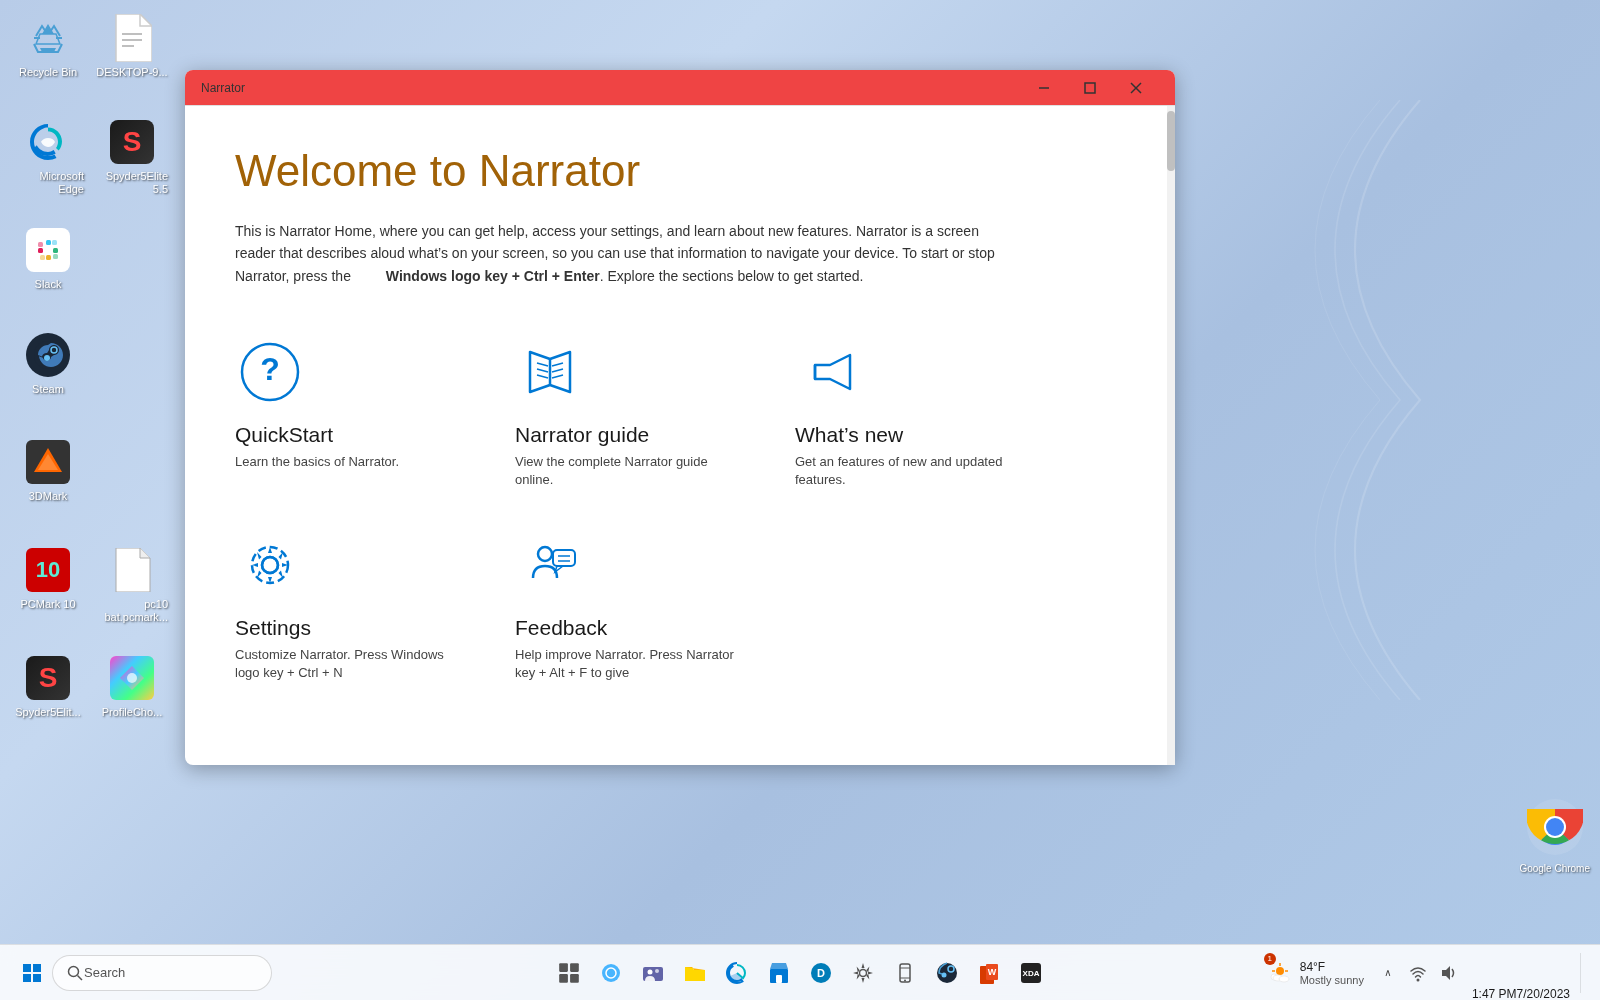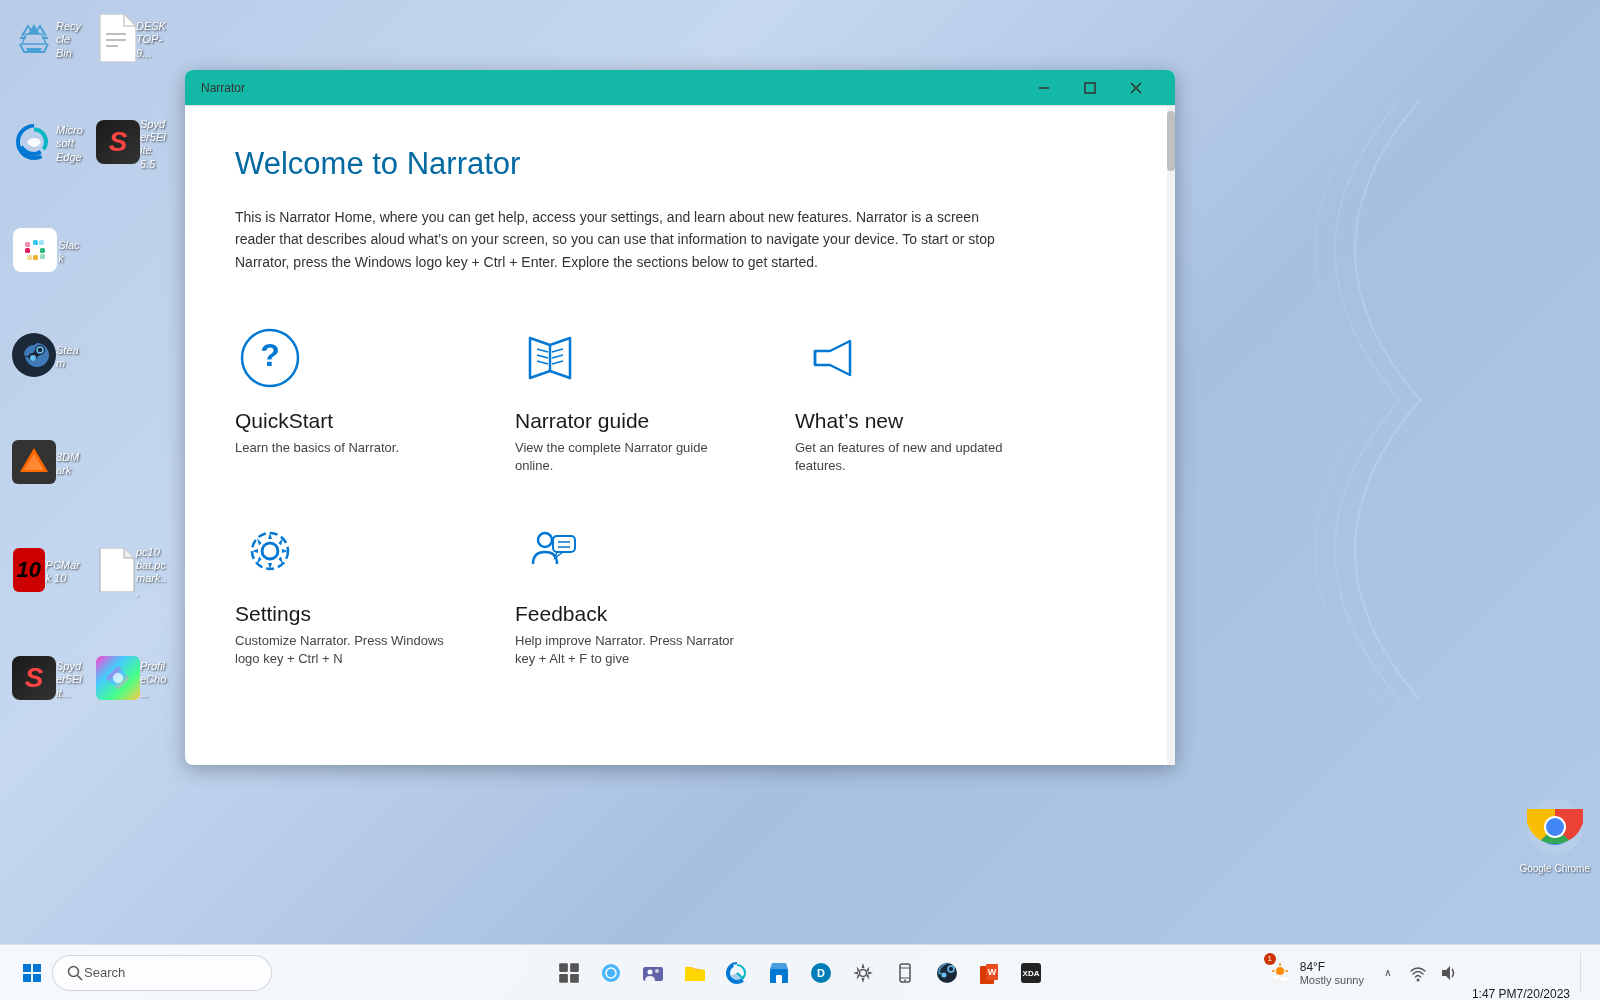--- a/index.html
+++ b/index.html
@@ -7,27 +7,26 @@
       width: 1600px;
       height: 1000px;
       overflow: hidden;
       background: linear-gradient(135deg, #b8cce8 0%, #c5d8f0 30%, #a8c0e0 60%, #b0cae8 100%);
       font-family: 'Segoe UI', Arial, sans-serif;
       position: relative;
     }
     .desktop-icon {
       width: 80px;
       display: flex;
-      flex-direction: row;
+      flex-direction: column;
       align-items: center;
       padding: 6px 4px;
       cursor: pointer;
       border-radius: 4px;
-      text-align: left;
-      font-style: italic;
+      text-align: right;
     }
     .desktop-icon .icon-img {
       width: 48px;
       height: 48px;
       margin-bottom: 4px;
       display: flex;
       align-items: center;
       justify-content: center;
       font-size: 32px;
     }
@@ -69,21 +68,21 @@
       width: 990px;
       height: 695px;
       background: white;
       border-radius: 8px;
       box-shadow: 0 4px 20px rgba(0,0,0,0.3);
       display: flex;
       flex-direction: column;
     }
     .window-titlebar {
       height: 36px;
-      background: #14b8a6;
+      background: #ef4444;
       border-radius: 8px 8px 0 0;
       display: flex;
       align-items: center;
       padding: 12px 16px;
       border-bottom: 1px solid #e0e0e0;
       position: relative;
     }
     .window-title {
       font-size: 12px;
       color: #333;
@@ -116,34 +115,35 @@
     }
     .window-content::-webkit-scrollbar-track {
       background: #f1f1f1;
     }
     .window-content::-webkit-scrollbar-thumb {
       background: #c0c0c0;
       border-radius: 4px;
     }
 
     .narrator-title {
-      font-size: 31px;
+      font-size: 44px;
       font-weight: 300;
-      color: #0369a1;
+      color: #a16207;
       margin-bottom: 24px;
     }
     .narrator-description {
       font-size: 14px;
       color: #333;
       line-height: 1.6;
       max-width: 760px;
       margin-bottom: 50px;
     }
     .narrator-description strong {
-      font-weight: 400;
+      font-weight: 700;
+      margin-left: 31px;
     }
 
     .cards-grid {
       display: grid;
       grid-template-columns: repeat(3, 220px);
       gap: 40px 60px;
     }
     .card {
       display: flex;
       flex-direction: column;
@@ -386,21 +386,21 @@
           <polygon points="18,4 32,28 4,28" fill="#ff6600"></polygon>
           <polygon points="18,10 28,26 8,26" fill="#ff8833"></polygon>
         </svg>
       </div>
     </div>
     <span class="icon-label">3DMark</span>
   </div>
 
   <div class="desktop-icon" style="position:absolute;top:540px;left:8px;">
     <div class="icon-img">
-      <div style="width:32px;height:44px;background:#cc0000;border-radius:6px;display:flex;align-items:center;justify-content:center;font-size:22px;font-weight:bold;color:#000000;">10</div>
+      <div style="width:44px;height:44px;background:#cc0000;border-radius:6px;display:flex;align-items:center;justify-content:center;font-size:22px;font-weight:bold;color:#5eead4;">10</div>
     </div>
     <span class="icon-label">PCMark 10</span>
   </div>
 
   <div class="desktop-icon" style="position:absolute;top:540px;left:92px;">
     <div class="icon-img">
       <svg width="40" height="44" viewBox="0 0 40 44">
         <path d="M4 0 h24 l10 10 v34 H4 Z" fill="white" stroke="#aaa" stroke-width="1"></path>
         <path d="M28 0 v10 h10" fill="#eee" stroke="#aaa" stroke-width="1"></path>
       </svg>

